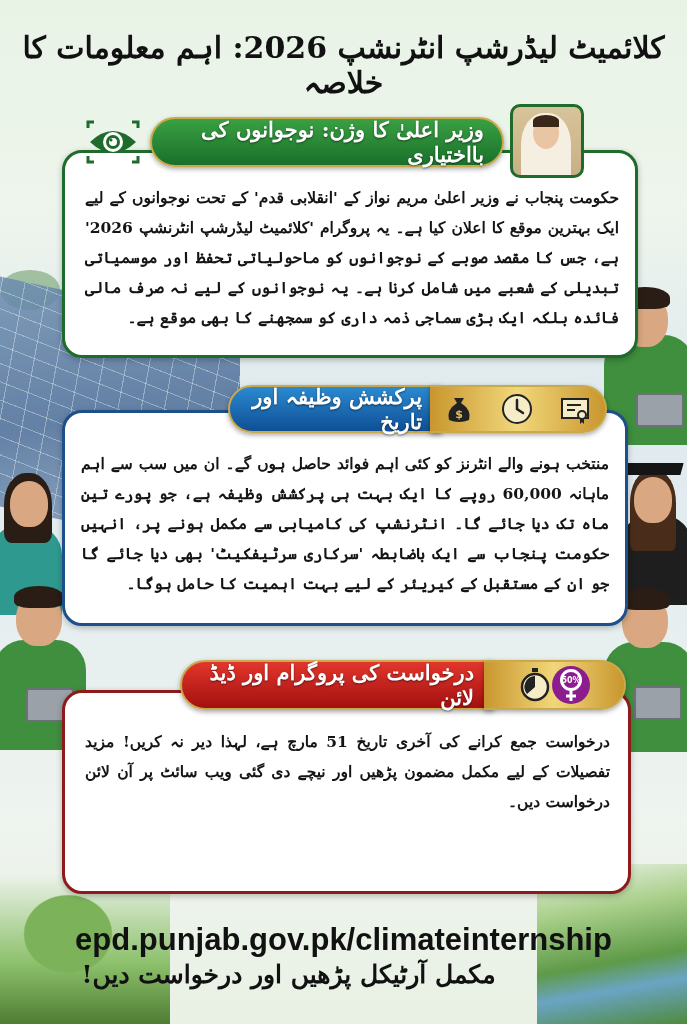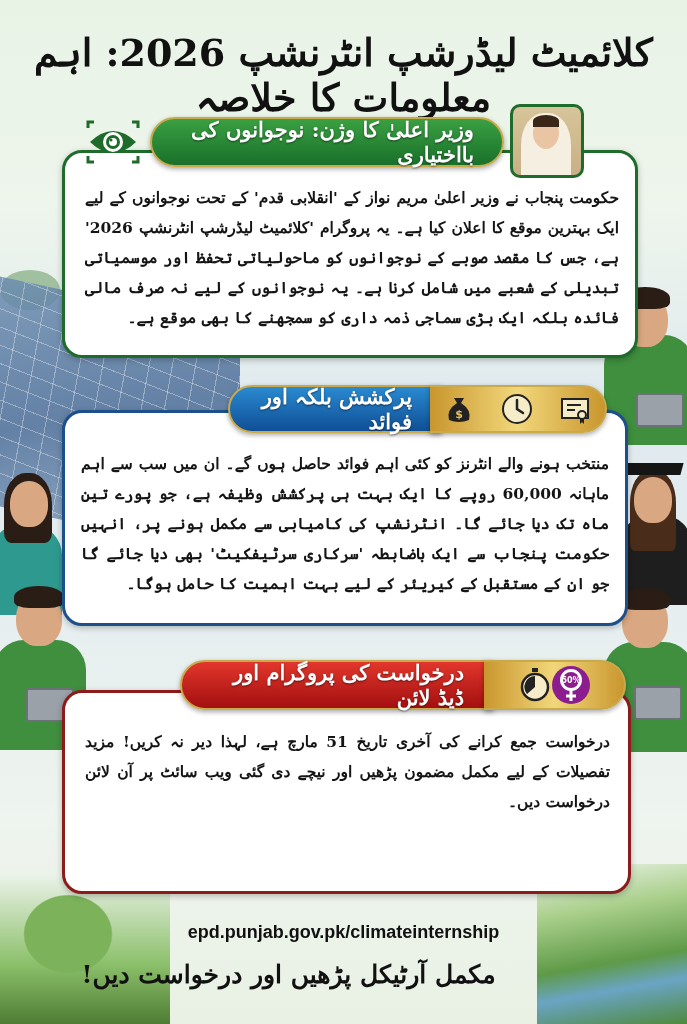--- a/index.html
+++ b/index.html
@@ -25,21 +25,21 @@
     background: linear-gradient(170deg, transparent 0%, #a9cf8a 30%, #5e9a48 60%, #6aa4c4 75%, #4f8a3e 100%); z-index:0;}
 
   .person { position:absolute; z-index:1; }
   .person .head { position:absolute; width:46px; height:54px; border-radius:48% 48% 45% 45%; background:#d9a882; }
   .person .hair { position:absolute; border-radius:50% 50% 30% 30%; background:#2a1d16; }
   .person .body { position:absolute; border-radius:30px 30px 0 0; }
   .person .tablet { position:absolute; width:44px; height:30px; background:#9aa1a8; border:2px solid #6b7177; border-radius:3px; }
 
   .title {
     position:absolute; top:30px; left:0; width:687px; text-align:center;
-    font-family:"DejaVu Serif", serif; font-weight:bold; font-size:38px; color:#111; z-index:3;
+    font-family:"DejaVu Serif", serif; font-weight:bold; font-size:30px; color:#111; z-index:3;
   }
 
   .card {
     position:absolute; background:#fff; border-radius:20px; z-index:2;
     box-shadow: 0 2px 6px rgba(0,0,0,0.25);
   }
   .card p {
     margin:0; direction:rtl; text-align:justify; font-family:"DejaVu Serif", serif;
     font-weight:bold; color:#151515; font-size:15.5px; line-height:30px;
   }
@@ -49,21 +49,21 @@
   .card2 .body-text { position:absolute; left:16px; right:16px; top:36px; }
   .card3 { left:62px; top:690px; width:563px; height:198px; border:3px solid #8e1b1b; }
   .card3 .body-text { position:absolute; left:20px; right:18px; top:34px; }
 
   .banner {
     position:absolute; z-index:4; display:flex; align-items:center; justify-content:flex-end;
     border-radius:28px; border:2px solid #c9a94a; box-shadow:0 2px 5px rgba(0,0,0,.35);
   }
   .banner .label {
     font-family:"DejaVu Serif", serif; font-weight:bold; color:#fff; font-size:21px;
-    padding:0 28px; direction:rtl; text-shadow:0 1px 2px rgba(0,0,0,.5);
+    padding:0 18px; direction:rtl; text-shadow:0 1px 2px rgba(0,0,0,.5);
   }
   .banner-green { left:150px; top:117px; width:350px; height:46px; background:linear-gradient(180deg,#3aa042,#19702a); }
   .banner-blue { left:228px; top:385px; width:210px; height:44px; background:linear-gradient(180deg,#2a8ad0,#0f4f96); border-radius:28px 0 0 28px; justify-content:center;}
   .banner-blue-gold { left:430px; top:385px; width:175px; height:44px; background:linear-gradient(90deg,#c9962e,#f1d77a,#c9962e); border-radius:0 28px 28px 0; border-left:none; display:flex; justify-content:space-around; }
   .banner-red { left:180px; top:660px; width:310px; height:46px; background:linear-gradient(180deg,#e2362c,#a3100f); border-radius:28px 0 0 28px; justify-content:center;}
   .banner-red-gold { left:484px; top:660px; width:140px; height:46px; background:linear-gradient(90deg,#c9962e,#f1d77a,#c9962e); border-radius:0 28px 28px 0; border-left:none; display:flex; justify-content:center; }
 
   .photo {
     position:absolute; left:510px; top:104px; width:68px; height:68px; z-index:5;
     border-radius:10px; border:3px solid #1f6b2c; overflow:hidden;
@@ -72,21 +72,21 @@
   .photo .face { position:absolute; left:20px; top:10px; width:26px; height:32px; border-radius:50%; background:#eac5a3; }
   .photo .dupatta { position:absolute; left:8px; top:6px; width:50px; height:70px; border-radius:45% 45% 10% 10%; background:#f5efe2; }
   .photo .hair { position:absolute; left:20px; top:8px; width:26px; height:12px; border-radius:50% 50% 0 0; background:#3b2717; }
 
   .eye-icon { position:absolute; left:84px; top:118px; width:58px; height:48px; z-index:4; }
 
   .icon-circle { width:34px; height:34px; border-radius:50%; display:flex; align-items:center; justify-content:center; }
 
   .url {
     position:absolute; top:922px; left:0; width:687px; text-align:center; z-index:3;
-    font-family:"Liberation Sans", sans-serif; font-size:18px; color:#111; font-weight:bold;
+    font-family:"Liberation Sans", sans-serif; font-size:31px; color:#111; font-weight:bold;
   }
   .cta {
     position:absolute; top:958px; left:0; width:577px; text-align:center; z-index:3;
     font-family:"DejaVu Serif", serif; font-weight:bold; font-size:25px; color:#111; line-height:34px;
   }
 </style>
 </head>
 <body>
 
 <div class="tree-top"></div>
@@ -142,21 +142,21 @@
   <div class="face"></div>
   <div class="hair"></div>
 </div>
 <div class="card card1">
   <div class="body-text">
     <p>حکومت پنجاب نے وزیر اعلیٰ مریم نواز کے 'انقلابی قدم' کے تحت نوجوانوں کے لیے ایک بہترین موقع کا اعلان کیا ہے۔ یہ پروگرام 'کلائمیٹ لیڈرشپ انٹرنشپ 2026' ہے، جس کا مقصد صوبے کے نوجوانوں کو ماحولیاتی تحفظ اور موسمیاتی تبدیلی کے شعبے میں شامل کرنا ہے۔ یہ نوجوانوں کے لیے نہ صرف مالی فائدہ بلکہ ایک بڑی سماجی ذمہ داری کو سمجھنے کا بھی موقع ہے۔</p>
   </div>
 </div>
 
 <div class="banner banner-blue">
-  <span class="label">پرکشش بلکہ اور فوائد</span>
+  <span class="label">پرکشش وظیفہ اور تاریخ</span>
 </div>
 <div class="banner banner-blue-gold">
   <svg width="34" height="34" viewBox="0 0 34 34">
     <path d="M12 6 L22 6 L19 11 L15 11Z" fill="#222"></path>
     <path d="M15 11 Q4 18 7 28 Q17 32 27 28 Q30 18 19 11Z" fill="#222"></path>
     <text x="17" y="26" font-size="11" text-anchor="middle" fill="#e3c15f" font-family="DejaVu Sans, sans-serif" font-weight="bold">$</text>
   </svg>
   <svg width="34" height="34" viewBox="0 0 34 34">
     <circle cx="17" cy="17" r="14" fill="#f6ecc8" stroke="#222" stroke-width="2"></circle>
     <path d="M17 8 V17 L23 21" fill="none" stroke="#222" stroke-width="2.5" stroke-linecap="round"></path>

